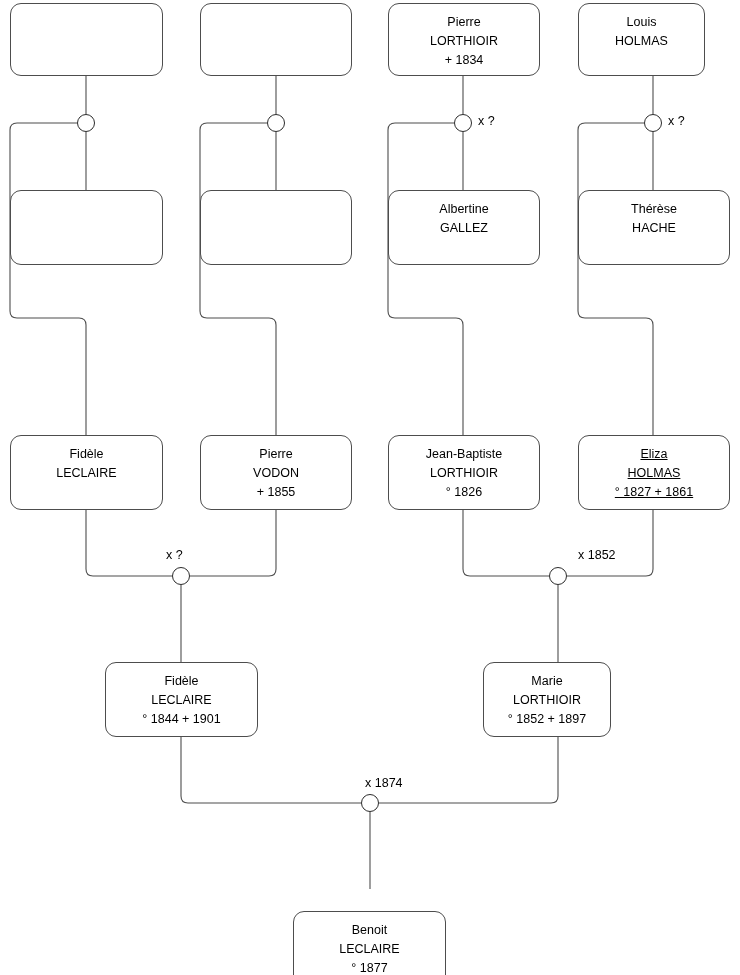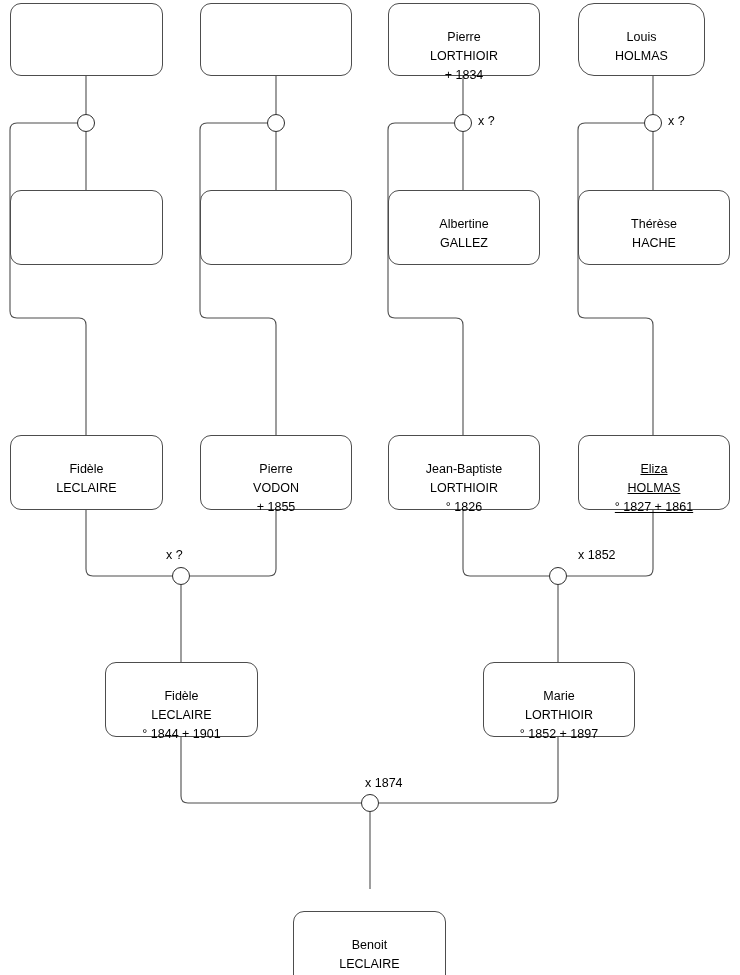--- a/index.html
+++ b/index.html
@@ -27,21 +27,21 @@
   .person {
     position: absolute;
     box-sizing: border-box;
     border: 1px solid #4d4d4d;
     border-radius: 11px;
     background: #ffffff;
     display: flex;
     flex-direction: column;
     align-items: center;
     justify-content: flex-start;
-    padding-top: 24px;
+    padding-top: 9px;
     z-index: 3;
   }
   .person .ln {
     font-size: 12.5px;
     line-height: 19px;
     color: #000000;
     white-space: nowrap;
   }
   .person .ln:empty { display: none; }
 
@@ -107,21 +107,21 @@
   <div class="person" style="left: 200px; top: 3px; width: 152px; height: 73px;">
     
     
     
   </div>
   <div class="person" style="left: 388px; top: 3px; width: 152px; height: 73px;">
     <span class="ln">Pierre</span>
     <span class="ln">LORTHIOIR</span>
     <span class="ln">+ 1834</span>
   </div>
-  <div class="person" style="left: 578px; top: 3px; width: 127px; height: 73px; border-radius: 16px;">
+  <div class="person" style="left: 578px; top: 3px; width: 127px; height: 73px;">
     <span class="ln">Louis</span>
     <span class="ln">HOLMAS</span>
 
   </div>
   <div class="person" style="left: 10px; top: 190px; width: 153px; height: 75px;">
     
     
     
   </div>
   <div class="person" style="left: 200px; top: 190px; width: 152px; height: 75px;">
@@ -157,21 +157,21 @@
   <div class="person" style="left: 578px; top: 435px; width: 152px; height: 75px; text-decoration: underline;">
     <span class="ln">Eliza</span>
     <span class="ln">HOLMAS</span>
     <span class="ln">° 1827 + 1861</span>
   </div>
   <div class="person" style="left: 105px; top: 662px; width: 153px; height: 75px;">
     <span class="ln">Fidèle</span>
     <span class="ln">LECLAIRE</span>
     <span class="ln">° 1844 + 1901</span>
   </div>
-  <div class="person" style="left: 483px; top: 662px; width: 152px; height: 75px;">
+  <div class="person" style="left: 483px; top: 662px; width: 128px; height: 75px;">
     <span class="ln">Marie</span>
     <span class="ln">LORTHIOIR</span>
     <span class="ln">° 1852 + 1897</span>
   </div>
   <div class="person" style="left: 293px; top: 889px; width: 153px; height: 75px; margin-top: 22px;">
     <span class="ln">Benoit</span>
     <span class="ln">LECLAIRE</span>
     <span class="ln">° 1877</span>
   </div>
 

